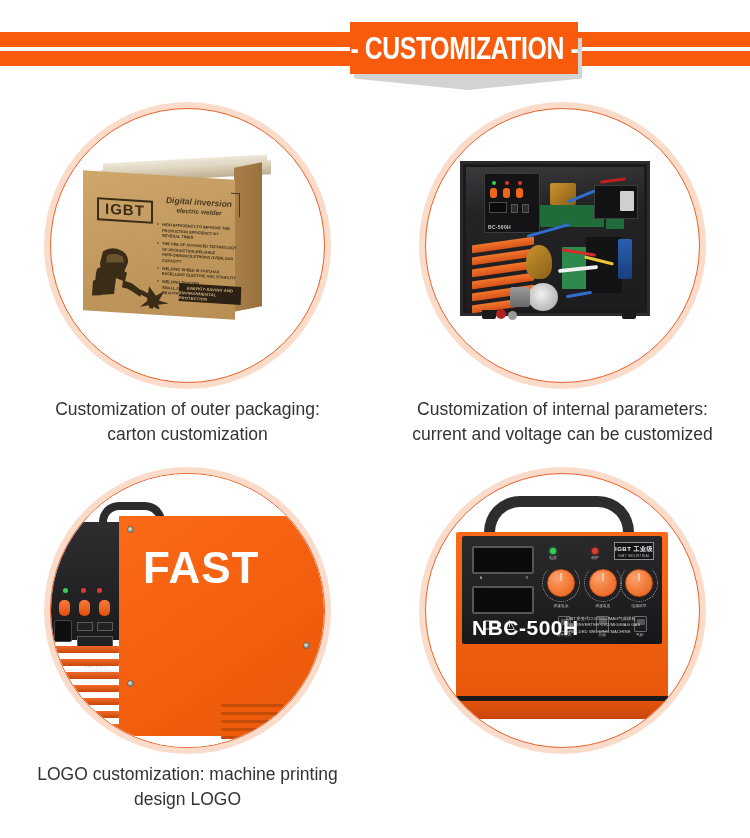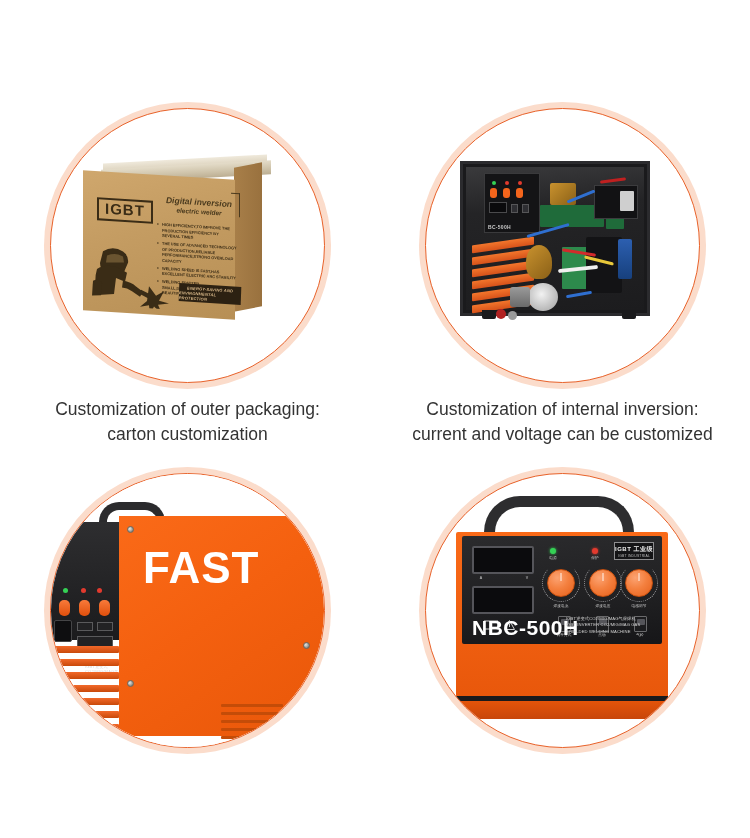--- a/index.html
+++ b/index.html
@@ -264,20 +264,28 @@
   .p4-base {
     position:absolute; left:30px; top:227px; width:212px; height:18px;
     background:linear-gradient(180deg,#E4540A,#C8460A);
   }
 </style>
 </head>
 <body>
 
 <div class="page">
 
+  <div class="header">
+    <div class="bar bar-top"></div>
+    <div class="bar bar-bottom"></div>
+    <div class="banner-shadow"></div>
+    <div class="banner">
+      <span class="banner-title">- CUSTOMIZATION -</span>
+    </div>
+  </div>
 
   <div class="grid">
 
     <div class="cell cell-tl">
       <div class="circle-wrap">
         <div class="circle">
           <div class="scene">
             <div class="box-lid2"></div>
             <div class="box-lid"></div>
             <div class="box-side"></div>
@@ -377,21 +385,21 @@
                 <div class="wire" style="left:100px;top:28px;width:30px;height:3px;background:#2f6fd0;transform:rotate(-22deg);"></div>
                 <div class="wire" style="left:134px;top:12px;width:26px;height:3px;background:#c02020;transform:rotate(-8deg);"></div>
 
                 <div class="foot" style="left:16px;"></div>
                 <div class="foot" style="left:156px;"></div>
               </div>
             </div>
           </div>
         </div>
       </div>
-      <div class="caption">Customization of internal inversion: current and voltage can be customized</div>
+      <div class="caption">Customization of internal parameters: current and voltage can be customized</div>
     </div>
 
     <div class="cell cell-bl">
       <div class="circle-wrap">
         <div class="circle">
           <div class="logo-scene">
             <div class="handle3"></div>
 
             <div class="lpanel-dark">
               <div class="led3" style="left:12px;background:#35d155;"></div>
@@ -432,20 +440,21 @@
                 <div class="vent3" style="top:32px;"></div>
                 <div class="vent3" style="top:40px;"></div>
 
               </div>
             </div>
 
             <div class="logo-text">FAST</div>
           </div>
         </div>
       </div>
+      <div class="caption">LOGO customization: machine printing design LOGO</div>
     </div>
 
     <div class="cell cell-br">
       <div class="circle-wrap">
         <div class="circle">
           <div class="scene">
             <div class="p4-handle"></div>
             <div class="p4-body"></div>
 
             <div class="p4-face">

